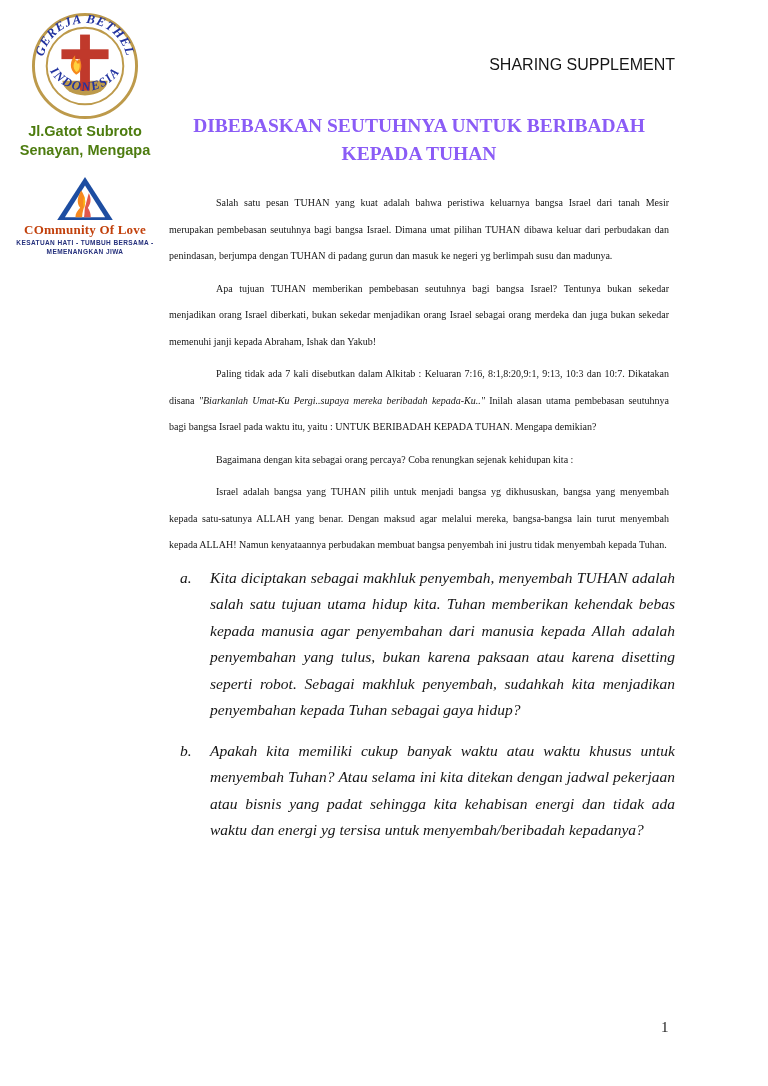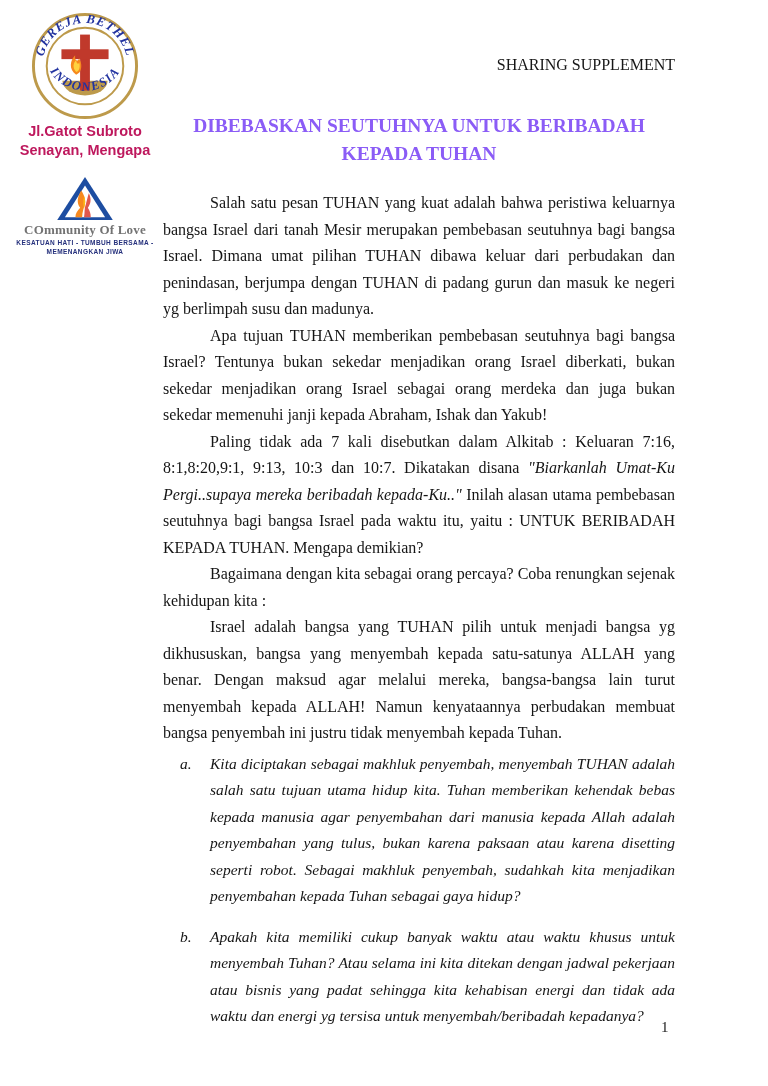--- a/index.html
+++ b/index.html
@@ -11,53 +11,53 @@
     font-family:"Liberation Serif",serif;
     color:#151515;
     overflow:hidden;
   }
   
   .gbi-logo{position:absolute;left:31px;top:12px;width:108px;height:108px;}
   .address{
     position:absolute;left:5px;top:122px;width:160px;
     text-align:center;
     font-family:"Liberation Sans",sans-serif;
-    font-weight:bold;font-size:14.5px;line-height:19px;color:#be185d;
+    font-weight:bold;font-size:14.5px;line-height:19px;color:#4d7c0f;
   }
   .col-block{position:absolute;left:5px;top:176px;width:160px;text-align:center;}
   .col-triangle{display:block;margin:0 auto;width:60px;height:46px;}
   .col-name{
     font-family:"Liberation Serif",serif;
     font-weight:bold;font-size:13px;line-height:15px;
-    color:#737373;white-space:nowrap;letter-spacing:0.2px;
+    color:#c2410c;white-space:nowrap;letter-spacing:0.2px;
   }
   .col-tagline{
     margin-top:2px;
     font-family:"Liberation Sans",sans-serif;
     font-weight:bold;font-size:6.5px;line-height:8.5px;
     color:#25307C;letter-spacing:0.4px;
   }
   
   .header-right{
     position:absolute;right:93px;top:54px;
     text-align:right;
-    font-family:Liberation Serif, serif;
+    font-family:Liberation Sans, sans-serif;
     font-size:16px;line-height:22px;color:#161616;
   }
   .header-right .date{white-space:pre;}
   
   .content{position:absolute;left:163px;top:112px;width:512px;}
   .doc-title{
     text-align:center;font-weight:bold;
     font-size:19.5px;line-height:28px;color:#8b5cf6;
   }
   .bodytext{margin-top:22px;}
   .para{
-    margin:0;
-    font-size:16px;line-height:26.5px;
+    margin:6px;
+    font-size:10px;line-height:26.5px;
     text-align:justify;text-indent:47px;
   }
   .quote-italic{font-style:italic;}
   .list{margin-top:4px;}
   .list-item{
     position:relative;padding-left:47px;
     font-size:15.5px;line-height:26.5px;
     font-style:italic;text-align:justify;
   }
   .list-item + .list-item{margin-top:14px;}

